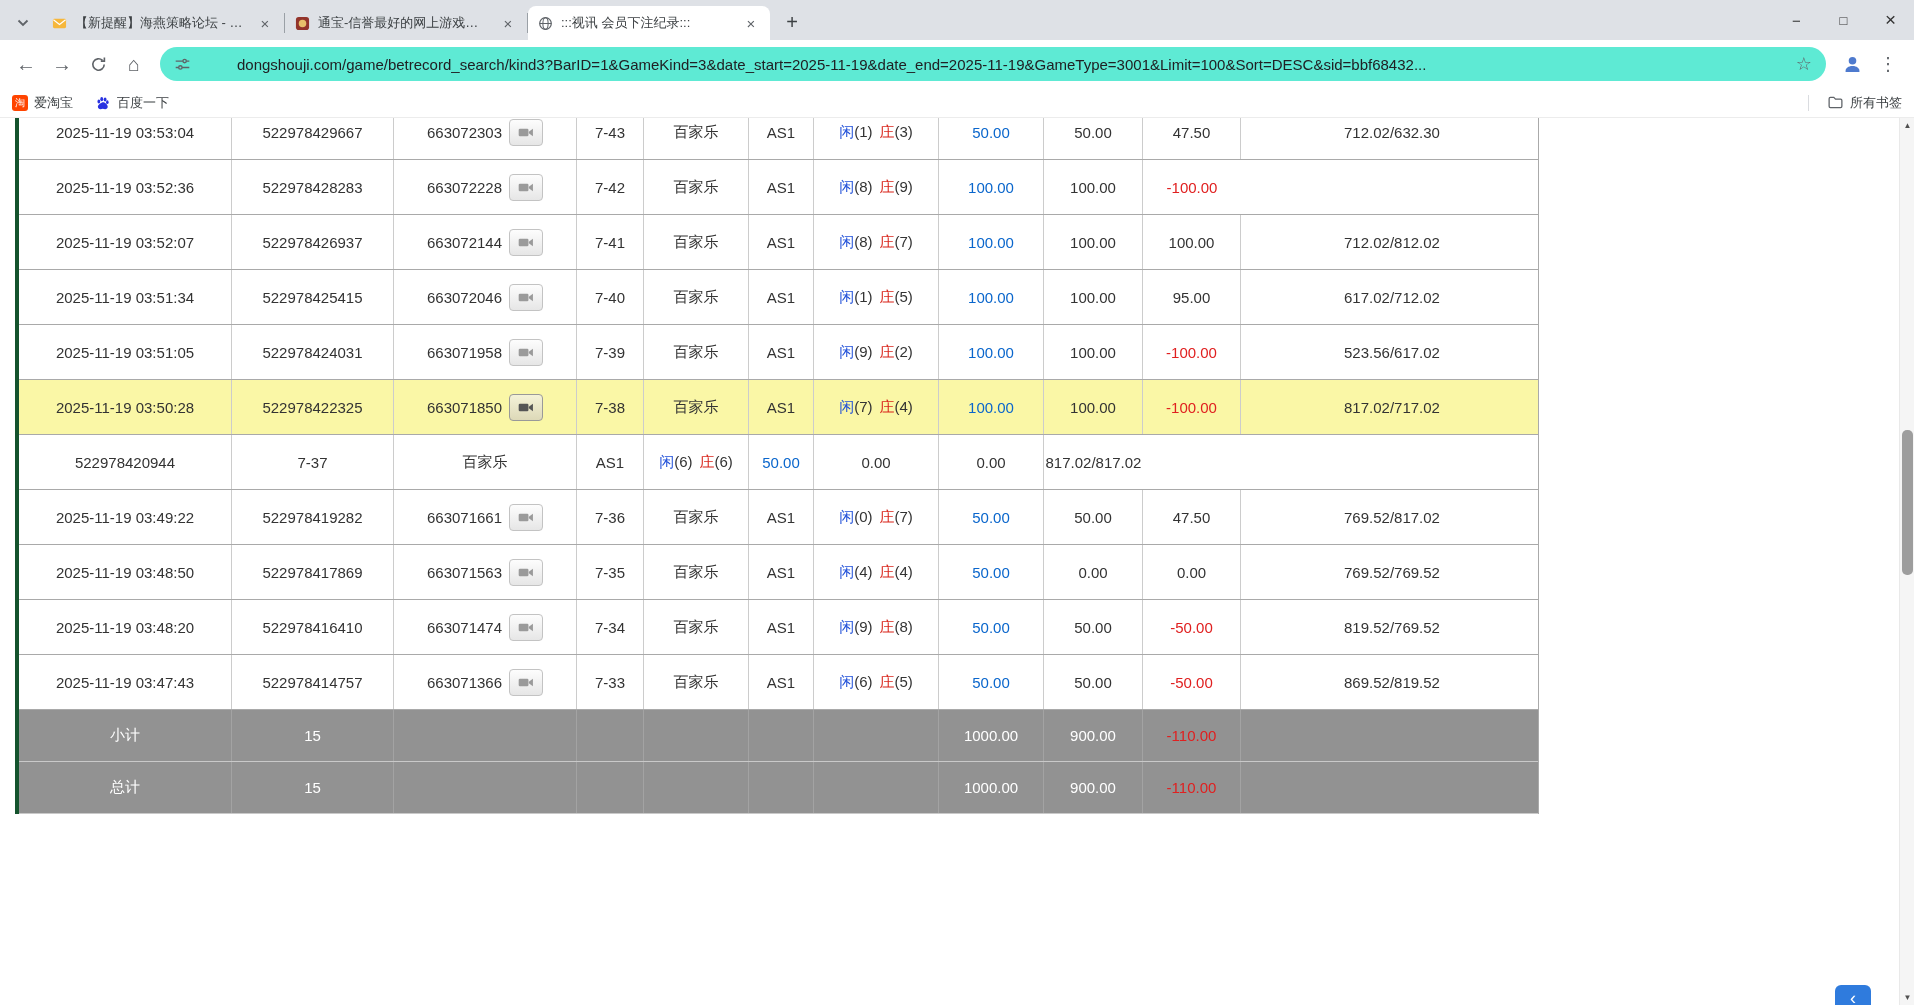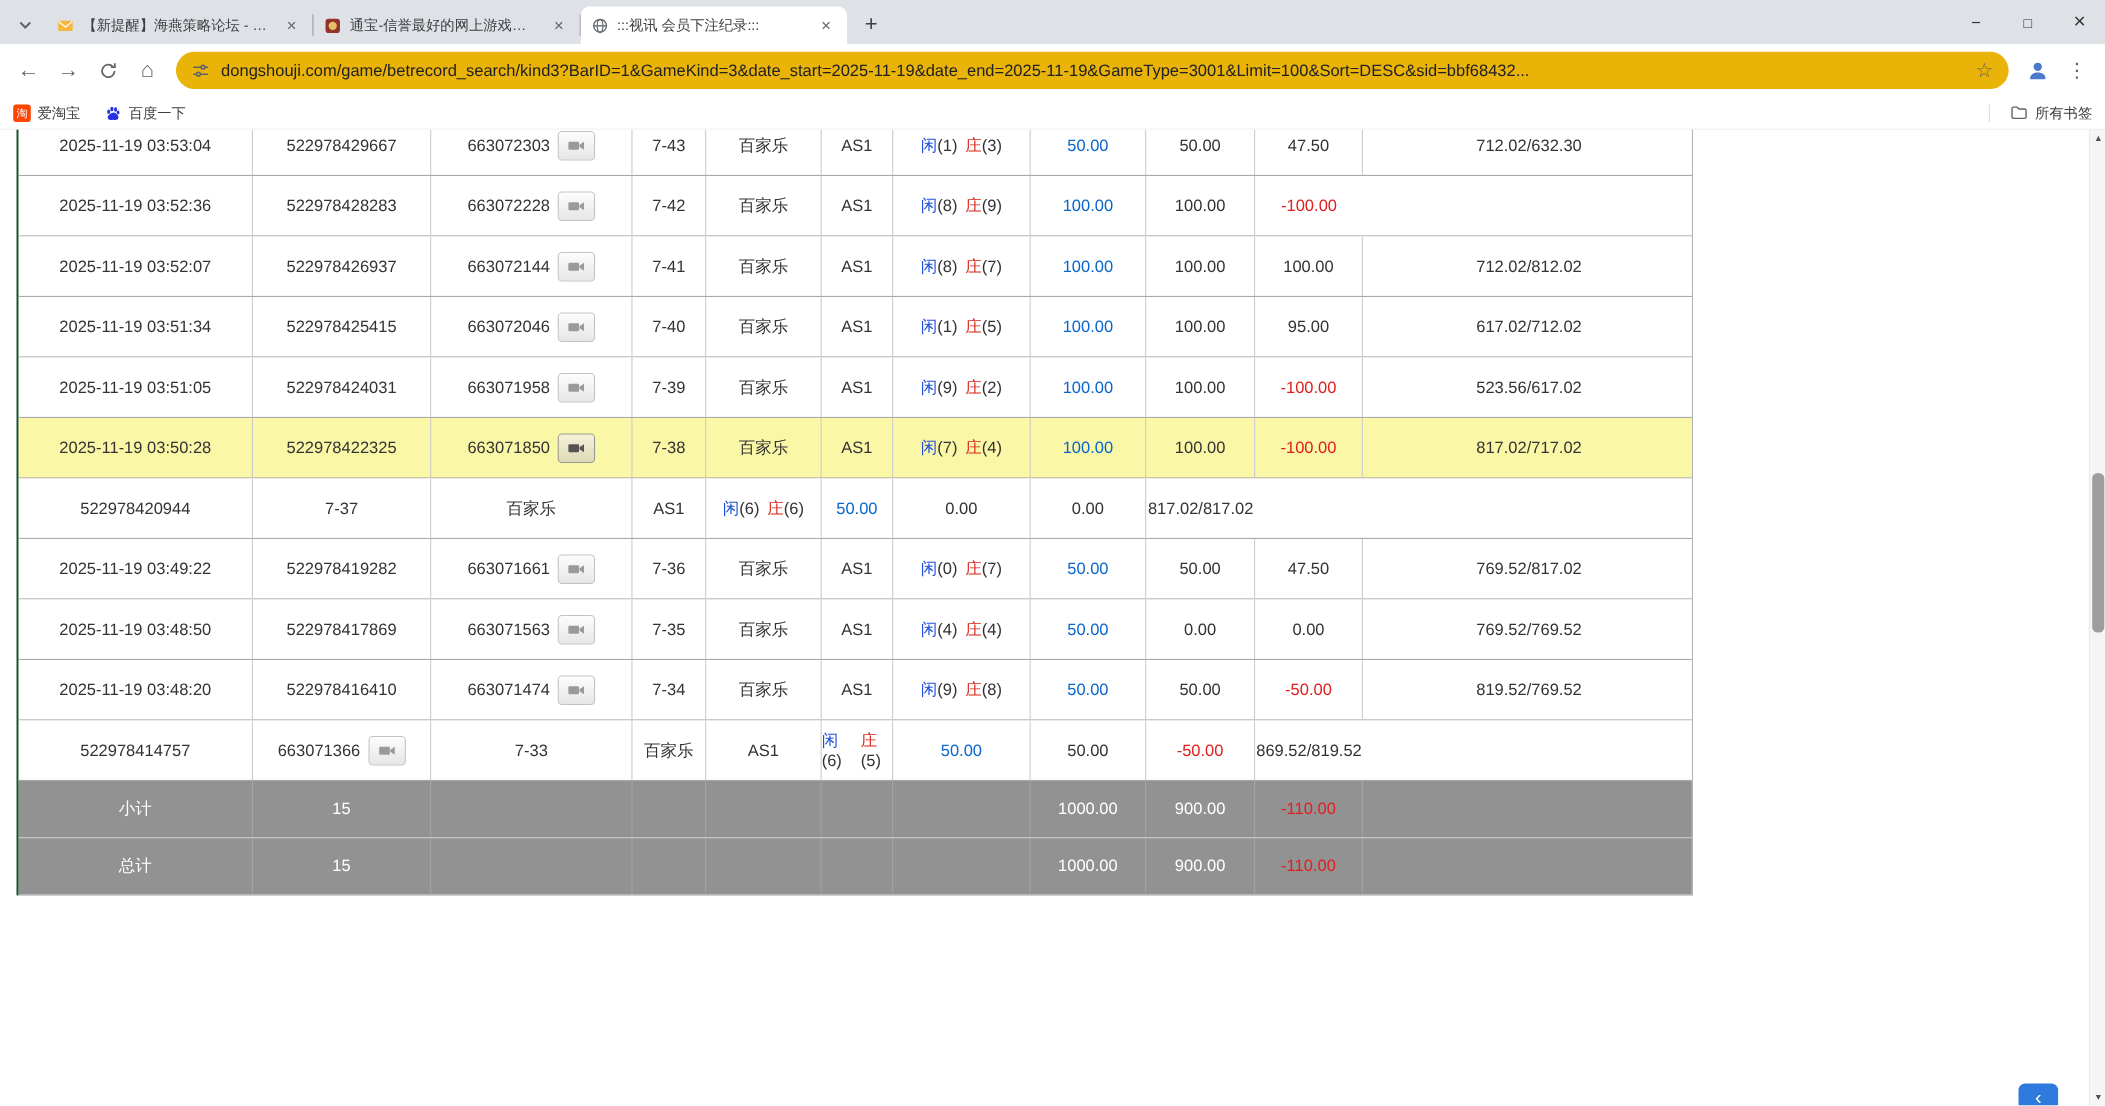--- a/index.html
+++ b/index.html
@@ -20,35 +20,35 @@
   .tab-sep { width:1px; height:20px; background:#9aa0a6; margin-bottom:7px; }
   .newtab-btn { width:28px; height:28px; margin:0 0 4px 8px; display:flex; align-items:center; justify-content:center; font-size:20px; color:#3c4043; border-radius:50%; cursor:pointer; }
   .win-controls { position:absolute; top:0; right:0; height:40px; display:flex; }
   .win-btn { width:47px; height:40px; display:flex; align-items:center; justify-content:center; font-size:15px; color:#333; cursor:pointer; }
   .win-btn.max { font-size:13px; }
   .win-btn.close { font-size:19px; }
 
   
   .navbar { height:48px; background:#fff; display:flex; align-items:center; padding:0 8px; }
   .nav-btn { width:36px; height:36px; display:flex; align-items:center; justify-content:center; font-size:20px; color:#5f6368; border-radius:50%; cursor:pointer; flex:0 0 auto; }
-  .urlbar { flex:1; height:34px; background:#eab308; border-radius:17px; display:flex; align-items:center; padding:0 14px; margin:0 8px; min-width:0; }
+  .urlbar { flex:1; height:34px; background:#5eead4; border-radius:17px; display:flex; align-items:center; padding:0 14px; margin:0 8px; min-width:0;gap:36px; }
   .url-text { font-size:15px; color:#202124; white-space:nowrap; overflow:hidden; flex:1; margin-left:10px; }
   .star-btn { flex:0 0 auto; font-size:18px; color:#5f6368; margin-left:8px; cursor:pointer; }
   .avatar-btn,.menu-btn { width:36px; height:36px; display:flex; align-items:center; justify-content:center; border-radius:50%; cursor:pointer; color:#5f6368; font-size:18px; flex:0 0 auto; }
 
   
   .bookmarks { height:30px; background:#fff; display:flex; align-items:center; padding:0 12px; border-bottom:1px solid #ececec; }
   .bm-item { display:flex; align-items:center; gap:6px; font-size:13px; color:#3c4043; margin-right:22px; cursor:pointer; }
   .bm-ico.taobao { width:16px; height:16px; background:#ff4400; border-radius:3px; color:#fff; font-size:10px; display:flex; align-items:center; justify-content:center; }
   .bm-right { margin-left:auto; display:flex; align-items:center; gap:6px; font-size:13px; color:#3c4043; cursor:pointer; }
   .bm-divider { width:1px; height:16px; background:#dadce0; margin-right:12px; }
 
   
   .page { position:absolute; top:118px; left:0; right:15px; bottom:0; overflow:hidden; background:#fff; }
-  .bet-table { margin:-13px 0 0 15px; width:1524px; border-left:2px solid #14532d; border-right:1px solid #aaa; }
+  .bet-table { margin:-13px 0 0 15px; width:1524px; border-left:4px solid #14532d; border-right:1px solid #aaa; }
   .trow, .frow { display:grid; grid-template-columns:213px 162px 183px 67px 105px 65px 125px 105px 99px 98px 302px; }
   .trow { height:55px; background:#fff; border-bottom:1px solid #a9a9a9; }
   .trow.hl { background:#faf7a6; }
   .cell { display:flex; align-items:center; justify-content:center; border-right:1px solid #ccc; font-size:15px; color:#333; gap:7px; overflow:hidden; }
   .cell:last-child { border-right:none; }
   .c-bet { color:#0a66cc; cursor:pointer; }
   .c-winloss.neg { color:#e02020; }
   .lbl-player { color:#1f4fd8; }
   .lbl-banker { color:#d9261c; }
   .video-btn { width:34px; height:27px; border:1px solid #c3c3c3; border-radius:4px; background:linear-gradient(#fdfdfd,#e6e6e6); display:flex; align-items:center; justify-content:center; cursor:pointer; color:#9a9a9a; }
@@ -413,20 +413,21 @@
       <span><span class="lbl-player">闲</span><span>(9)</span></span>
       <span><span class="lbl-banker">庄</span><span>(8)</span></span>
     </div>
     <div class="cell c-bet">50.00</div>
     <div class="cell c-valid">50.00</div>
     <div class="cell c-winloss neg">-50.00</div>
     <div class="cell c-balance">819.52/769.52</div>
   </div>
 
   <div class="trow">
+    <div class="cell c-time">2025-11-19 03:47:43</div>
     <div class="cell c-betid">522978414757</div>
     <div class="cell c-gameid">
       <span>663071366</span>
       <span class="video-btn">
         <svg viewBox="0 0 20 16" width="18" height="13">
                 <rect x="1" y="3.5" width="12" height="9" rx="1.5"></rect>
                 <path d="M13.5 7l5-3.5v9l-5-3.5z"></path>
               </svg>
       </span>
     </div>

